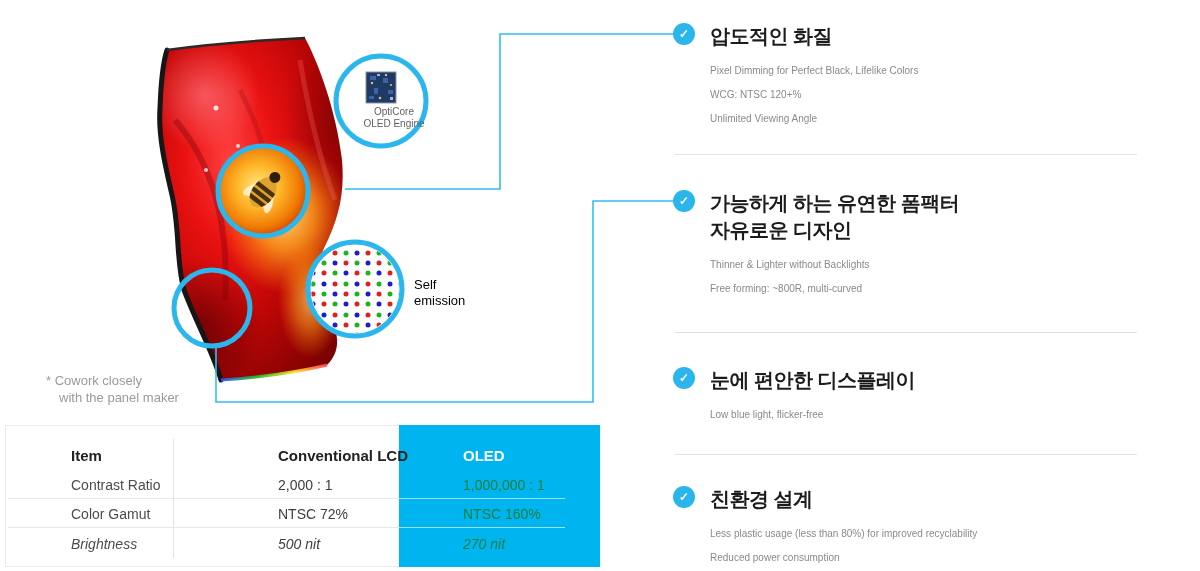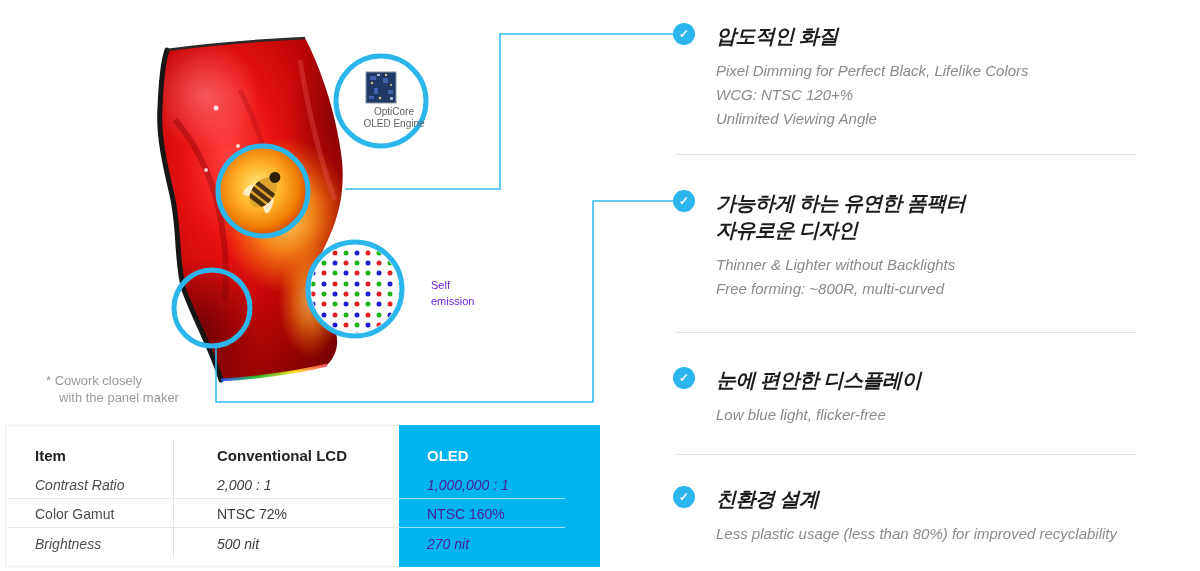--- a/index.html
+++ b/index.html
@@ -5,52 +5,52 @@
   * { margin:0; padding:0; box-sizing:border-box; }
   html,body { background:#fff; }
   body { font-family:"Liberation Sans", sans-serif; }
   .stage { position:relative; width:1200px; height:571px; background:#ffffff; overflow:hidden; }
 
   
   .art { position:absolute; left:0; top:0; width:1200px; height:571px; pointer-events:none; }
 
   .label { position:absolute; color:#8a8a8a; }
   .opticore-label { left:354px; top:106px; width:80px; text-align:center; font-size:10px; line-height:12px; color:#5f5f5f; }
-  .self-label { left:431px; top:277px; font-size:11px; line-height:16px; color:#6d28d9; }
+  .self-label { left:414px; top:277px; font-size:13px; line-height:16px; color:#000000; }
   .note { left:46px; top:372px; font-size:13px; line-height:17px; color:#9a9a9a; }
   .note .l2 { padding-left:13px; }
 
   
   .feature { position:absolute; left:673px; width:470px; display:flex; align-items:flex-start; }
   .check { width:22px; height:22px; border-radius:50%; background:#2ab5ed; color:#fff;
            display:flex; align-items:center; justify-content:center;
            font-size:12px; font-weight:bold; flex:0 0 22px; }
-  .ftext { margin-left:21px;font-style:italic; }
+  .ftext { margin-left:15px; }
   .ftitle { font-size:20px; line-height:27px; font-weight:bold; color:#1c1c1c; letter-spacing:-0.5px; }
   .fbody { margin-top:9px; }
-  .fbody div { font-size:15px; line-height:24px; color:#8a8a8a; }
+  .fbody div { font-size:10px; line-height:24px; color:#8a8a8a; }
   .fdivider { position:absolute; left:675px; width:462px; height:1px; background:#e3e3e3; }
 
   
   .cmp-table { position:absolute; left:5px; top:425px; width:595px; height:142px;
                background:#fff; border:1px solid #ececec; }
   .oled-col { position:absolute; left:393px; top:-1px; width:201px; height:142px; background:#00b4f0; }
   .v-div { position:absolute; left:167px; top:13px; width:1px; height:119px; background:#e3e3e3; }
   .h-div { position:absolute; left:2px; width:391px; height:1px; background:#e8e8e8; }
   .h-div.r1 { top:72px; } .h-div.r2 { top:101px; }
   .w-div { position:absolute; left:0; width:166px; height:1px; background:rgba(255,255,255,0.6); }
   .w-div.r1 { top:73px; } .w-div.r2 { top:102px; }
-  .cell { position:absolute; white-space:nowrap; }
+  .cell { position:absolute; white-space:nowrap;margin-left:36px; }
   .cell.hd { font-size:15px; font-weight:bold; color:#222; }
   .cell.lb { font-size:14px; color:#4c4c4c; }
   .cell.vl { font-size:14px; color:#3e3e3e; }
-  .cell.ov { font-size:14px; color:#4c1d95; }
+  .cell.ov { font-size:14px; color:#15803d; }
   .cell.oh { font-size:15px; font-weight:bold; color:#ffffff; }
-  .c1 { left:29px; } .c2 { left:211px; } .c3 { left:421px; }
-  .rowh { top:21px; } .row1 { top:51px;font-style:italic; } .row2 { top:80px; } .row3 { top:110px;font-style:italic; }
+  .c1 { left:29px; } .c2 { left:236px; } .c3 { left:421px; }
+  .rowh { top:21px; } .row1 { top:51px; } .row2 { top:80px; } .row3 { top:110px;font-style:italic; }
 </style>
 </head>
 <body>
 
 <div class="stage">
 
   <svg class="art" width="1200" height="571" viewBox="0 0 1200 571" xmlns="http://www.w3.org/2000/svg">
     <defs>
       <radialGradient id="gFace" cx="38%" cy="35%" r="80%">
         <stop offset="0%" stop-color="#ff4040"></stop>
@@ -217,20 +217,21 @@
     </div>
   </div>
   <div class="fdivider" style="top:454px;"></div>
 
   <div class="feature" style="top:486px;">
     <div class="check">✓</div>
     <div class="ftext">
       <div class="ftitle">친환경 설계</div>
       <div class="fbody">
         <div>Less plastic usage (less than 80%) for improved recyclability</div>
+        <div>Reduced power consumption</div>
       </div>
     </div>
   </div>
 
   <div class="cmp-table">
     <div class="oled-col"></div>
     <div class="v-div"></div>
     <div class="h-div r1"></div>
     <div class="h-div r2"></div>
     <div class="oled-col" style="background:none;">

